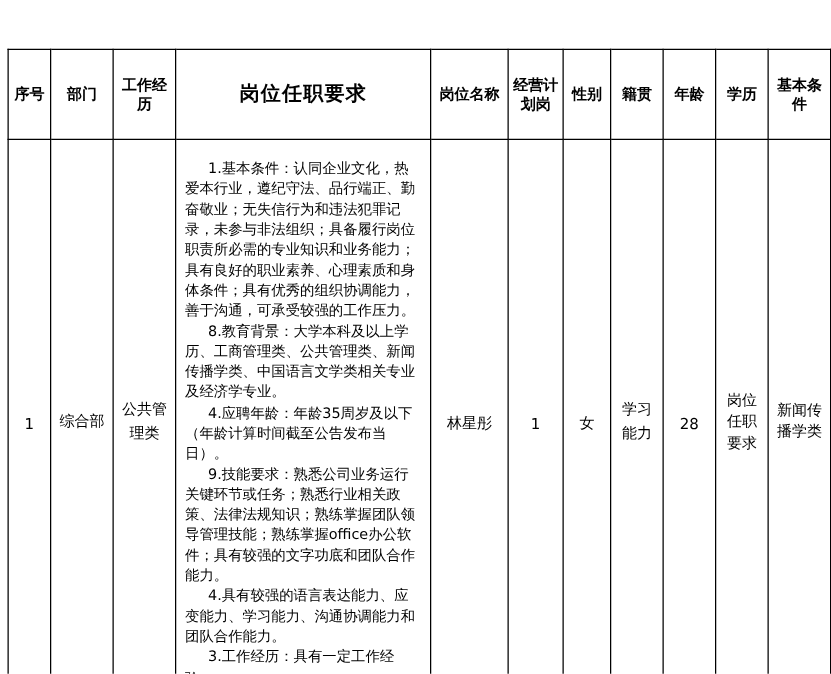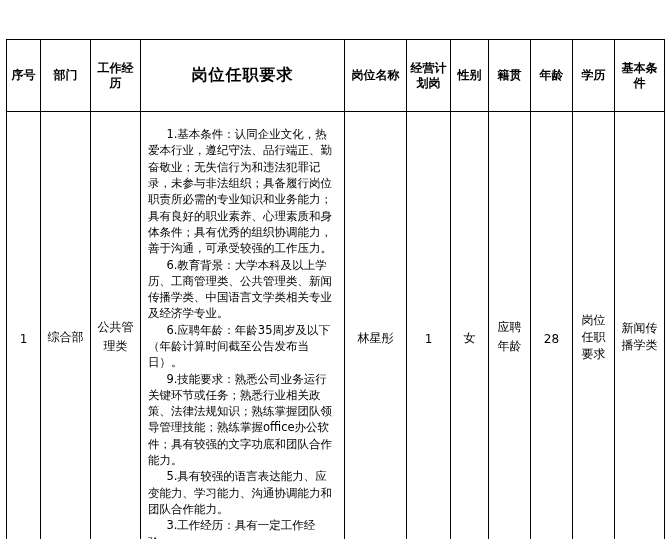--- a/index.html
+++ b/index.html
@@ -155,38 +155,38 @@
         </td>
         <td>
           <span class="vcell">综合部</span>
         </td>
         <td>
           <span class="vcell">公共管理类</span>
         </td>
         <td>
           <div class="req">
             <p>1.基本条件：认同企业文化，热爱本行业，遵纪守法、品行端正、勤奋敬业；无失信行为和违法犯罪记录，未参与非法组织；具备履行岗位职责所必需的专业知识和业务能力；具有良好的职业素养、心理素质和身体条件；具有优秀的组织协调能力，善于沟通，可承受较强的工作压力。</p>
-            <p>6.教育背景：大学本科及以上学历、工商管理类、公共管理类、新闻传播学类、中国语言文学类相关专业及经济学专业。</p>
-            <p>6.应聘年龄：年龄35周岁及以下（年龄计算时间截至公告发布当日）。</p>
+            <p>8.教育背景：大学本科及以上学历、工商管理类、公共管理类、新闻传播学类、中国语言文学类相关专业及经济学专业。</p>
+            <p>4.应聘年龄：年龄35周岁及以下（年龄计算时间截至公告发布当日）。</p>
             <p>9.技能要求：熟悉公司业务运行关键环节或任务；熟悉行业相关政策、法律法规知识；熟练掌握团队领导管理技能；熟练掌握office办公软件；具有较强的文字功底和团队合作能力。</p>
-            <p>5.具有较强的语言表达能力、应变能力、学习能力、沟通协调能力和团队合作能力。</p>
+            <p>4.具有较强的语言表达能力、应变能力、学习能力、沟通协调能力和团队合作能力。</p>
             <p>3.工作经历：具有一定工作经验。</p>
           </div>
         </td>
         <td>
           <span class="num">林星彤</span>
         </td>
         <td>
           <span class="num">1</span>
         </td>
         <td>
           <span class="num">女</span>
         </td>
         <td>
-          <span class="vcell">应聘年龄</span>
+          <span class="vcell">学习能力</span>
         </td>
         <td>
           <span class="num">28</span>
         </td>
         <td>
           <span class="vcell tight">岗位任职要求</span>
         </td>
         <td>
           <span class="vcell tight">新闻传播学类</span>
         </td>

